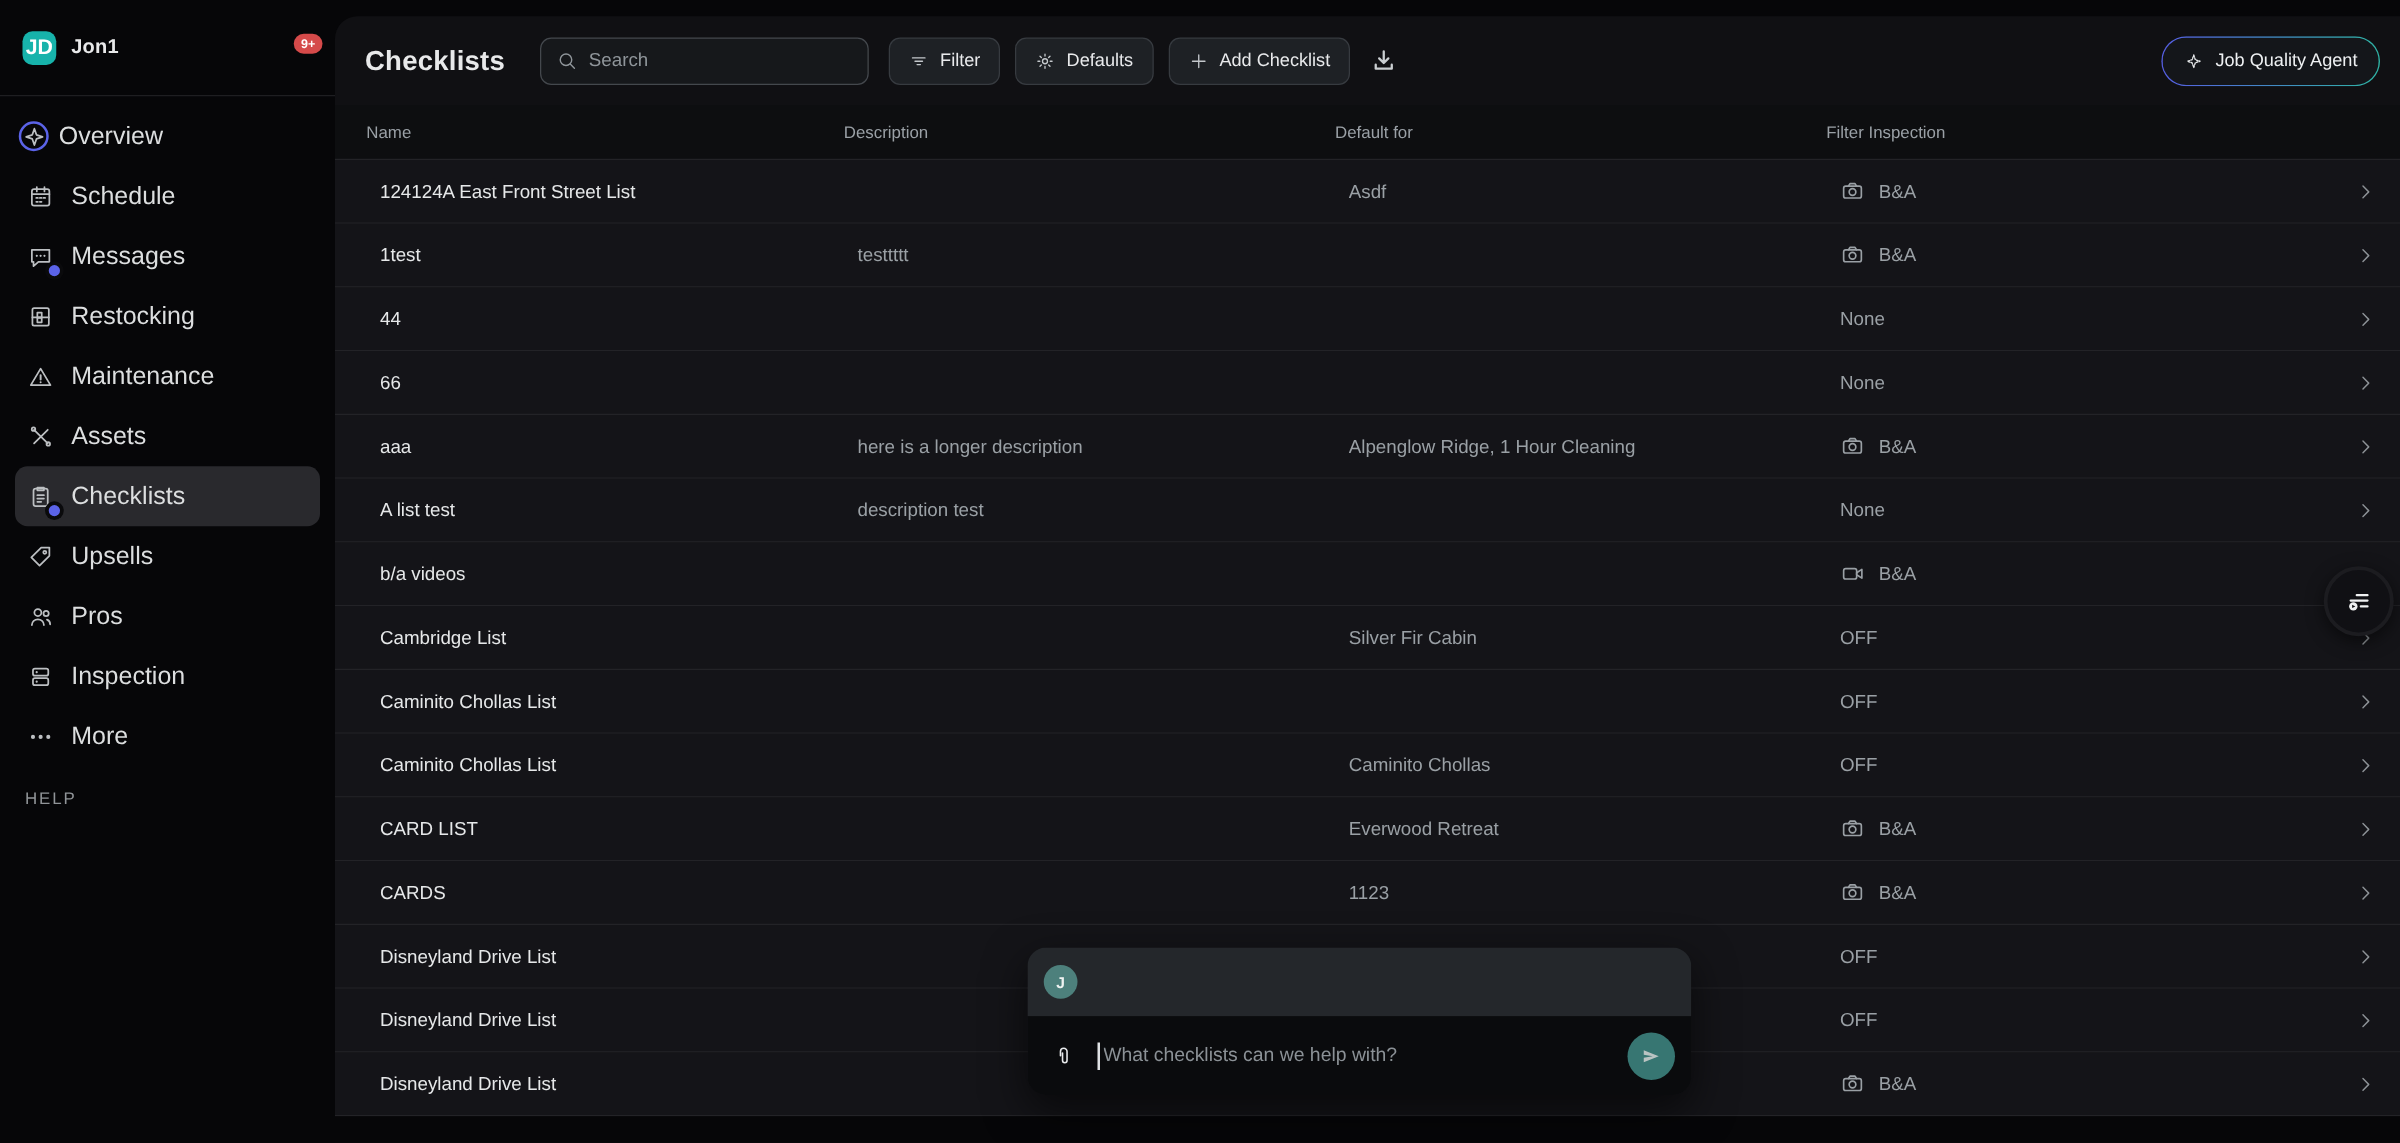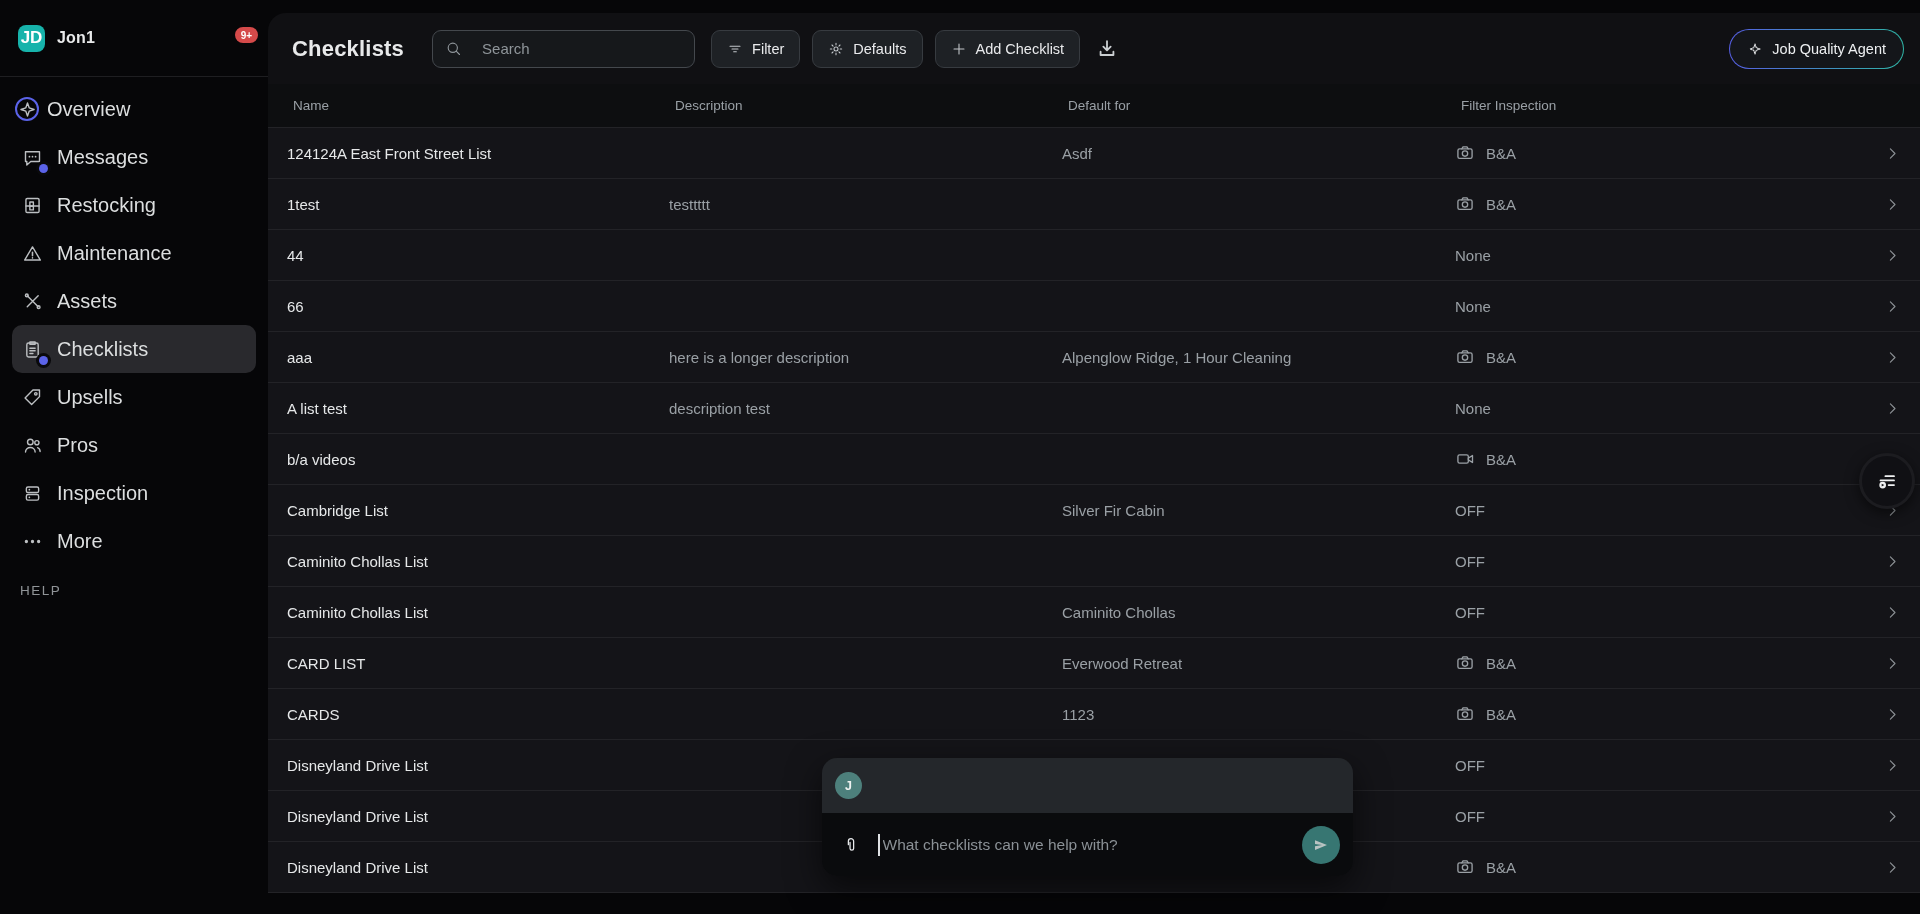--- a/index.html
+++ b/index.html
@@ -40,21 +40,21 @@
     background:var(--indigo); box-shadow:0 0 0 3px #0a0a0c; }
   .help-row { margin:18px 0 0 20px; display:flex; align-items:center; gap:6px;
     color:#909498; font-size:13.5px; letter-spacing:1.5px; cursor:pointer; }
 
   
   .main { position:absolute; left:268px; top:13px; width:1652px; height:880px;
     background:#101013; border-top-left-radius:18px; overflow:hidden; }
   .topbar { height:71px; display:flex; align-items:center; padding:0 16px 0 24px; }
   .title { font-size:22px; font-weight:700; letter-spacing:.2px; margin-right:28px; }
   .search { width:263px; height:38px; border-radius:9px; background:#16181b;
-    border:1px solid #44484d; display:flex; align-items:center; padding:0 12px; gap:20px; }
+    border:1px solid #44484d; display:flex; align-items:center; padding:0 12px; gap:9px; }
   .search svg { width:17px; height:17px; color:#8f959a; flex:none; }
   .search input { background:transparent; border:none; outline:none; color:#e8e9ea;
     font-size:15px; width:100%; font-family:"Liberation Sans", sans-serif; }
   .search input::placeholder { color:#8f959a; }
   .btn { height:38px; border-radius:9px; background:#1e2125; border:1px solid #373b40;
     color:#e9eaec; font-size:14.5px; display:flex; align-items:center; gap:9px;
     padding:0 15px; cursor:pointer; font-family:"Liberation Sans", sans-serif; }
   .btn svg { width:16px; height:16px; color:#c4c8cc; }
   .btn.mlg { margin-left:16px; }
   .btn.msm { margin-left:12px; }
@@ -68,21 +68,21 @@
     background:linear-gradient(#14161a,#14161a) padding-box,
                linear-gradient(90deg,var(--agent-l),var(--agent-r)) border-box; }
   .jqa svg { width:16px; height:16px; color:#e8eaec; }
 
   .thead { height:44px; background:#0d0e10; border-bottom:1px solid #232327;
     display:grid; grid-template-columns:382px 393px 393px 1fr 56px; align-items:center;
     padding-left:25px; color:#9aa0a6; font-size:13.5px; }
   .rows { }
   .trow { height:51px; background:#141418; border-bottom:1px solid #232327;
     display:grid; grid-template-columns:382px 393px 393px 1fr 56px; align-items:center;
-    padding-left:19px; cursor:pointer; }
+    padding-left:36px; cursor:pointer; }
   .c-name { font-size:15px; color:#e6e8e9; white-space:nowrap; overflow:hidden; }
   .c-desc, .c-def { font-size:15px; color:#9aa0a5; white-space:nowrap; overflow:hidden; }
   .c-rem { display:flex; align-items:center; gap:11px; font-size:15px; color:#9aa0a5; }
   .c-rem svg { width:20px; height:20px; color:#9aa0a5; }
   .c-chev { display:flex; justify-content:center; color:#8d9296; }
   .c-chev svg { width:17px; height:17px; }
 
   
   .chat { position:absolute; left:822px; top:758px; width:531px; height:118px; border-radius:15px;
     overflow:hidden; box-shadow:0 12px 34px rgba(0,0,0,.6); z-index:30; }
@@ -146,20 +146,31 @@
               <path d="M12 4.5l1.9 5.6 5.6 1.9-5.6 1.9L12 19.5l-1.9-5.6L4.5 12l5.6-1.9z"></path>
             </svg>
           </span>
         </span>
       <span class="lbl">Overview</span>
     </li>
       <li>
       <span class="ic">
           <span class="icon-slot" style="display:flex">
             <svg viewBox="0 0 24 24" fill="none" stroke="currentColor" stroke-width="1.6" stroke-linecap="round" stroke-linejoin="round">
+              <rect x="4" y="5" width="16" height="15" rx="2"></rect>
+              <path d="M4 9.5h16M8.5 3v4M15.5 3v4M8 13h1.5M11.3 13h1.5M14.6 13h1.5M8 16.5h1.5M11.3 16.5h1.5"></path>
+            </svg>
+          </span>
+        </span>
+      <span class="lbl">Schedule</span>
+    </li>
+      <li>
+      <span class="ic">
+          <span class="icon-slot" style="display:flex">
+            <svg viewBox="0 0 24 24" fill="none" stroke="currentColor" stroke-width="1.6" stroke-linecap="round" stroke-linejoin="round">
               <path d="M4 5.5h16v11h-10l-4.5 4v-4H4z"></path>
               <path d="M8.5 11h.01M12 11h.01M15.5 11h.01" stroke-width="2"></path>
             </svg>
           </span>
           <span class="dot" style="display: block;"></span>
         </span>
       <span class="lbl">Messages</span>
     </li>
       <li>
       <span class="ic">

